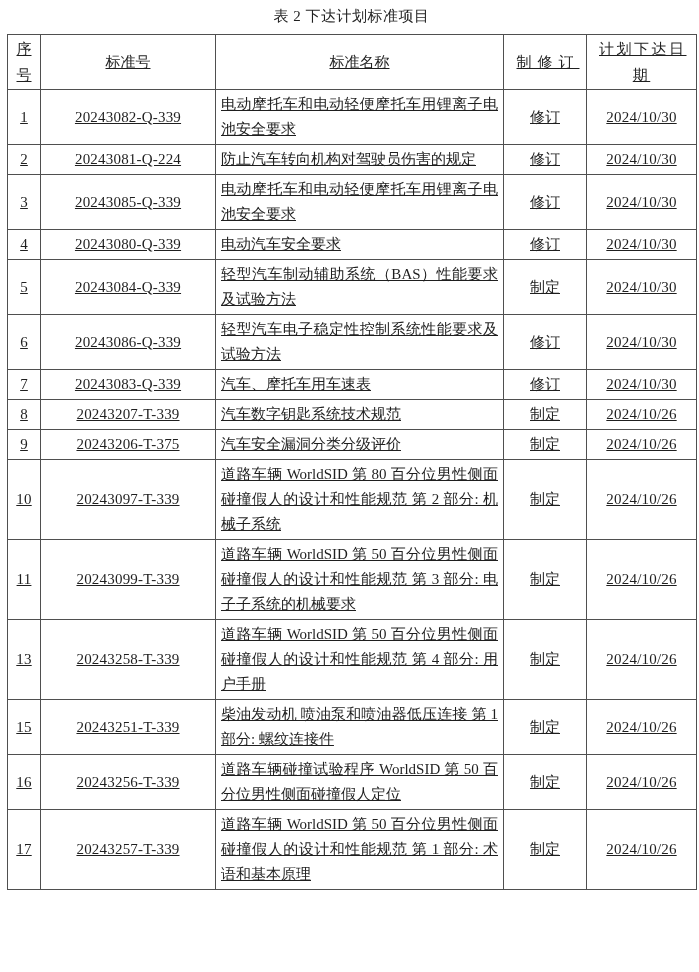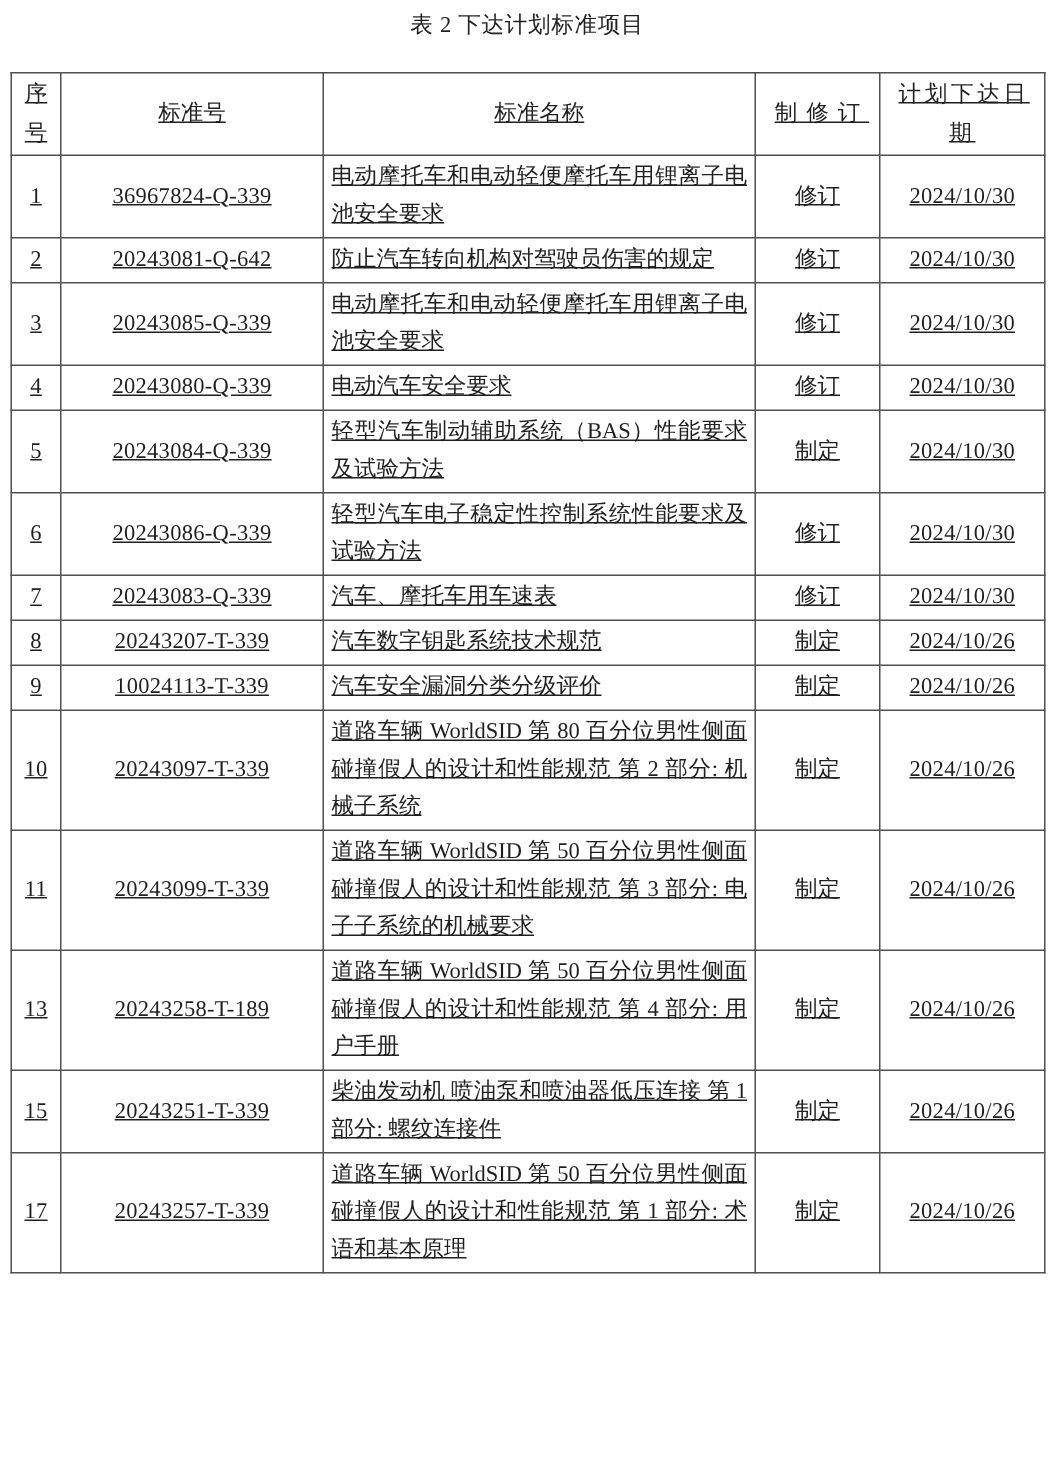--- a/index.html
+++ b/index.html
@@ -9,21 +9,21 @@
   body {
     width: 699px;
     height: 972px;
     background: #ffffff;
     color: #1f1f1f;
     font-family: "Liberation Serif", "DejaVu Serif", serif;
     overflow: hidden;
   }
   .doc-title {
     width: 689px;
-    margin: 7px 0 22px 7px;
+    margin: 7px 0 8px 7px;
     text-align: center;
     font-size: 15px;
     font-weight: normal;
     letter-spacing: 0.5px;
   }
   table.std {
     border-collapse: collapse;
     table-layout: fixed;
     width: 689px;
     margin-left: 7px;
@@ -80,28 +80,28 @@
       <th>序号</th>
       <th>标准号</th>
       <th>标准名称</th>
       <th class="dist-wide">制修订</th>
       <th class="dist-mid">计划下达日期</th>
     </tr>
   </thead>
   <tbody id="table-body">
       <tr>
         <td class="num">1</td>
-        <td class="num">36967824-Q-339</td>
+        <td class="num">20243082-Q-339</td>
         <td class="name">电动摩托车和电动轻便摩托车用锂离子电池安全要求</td>
         <td>修订</td>
         <td class="num">2024/10/30</td>
       </tr>
       <tr>
         <td class="num">2</td>
-        <td class="num">20243081-Q-642</td>
+        <td class="num">20243081-Q-224</td>
         <td class="name">防止汽车转向机构对驾驶员伤害的规定</td>
         <td>修订</td>
         <td class="num">2024/10/30</td>
       </tr>
       <tr>
         <td class="num">3</td>
         <td class="num">20243085-Q-339</td>
         <td class="name">电动摩托车和电动轻便摩托车用锂离子电池安全要求</td>
         <td>修订</td>
         <td class="num">2024/10/30</td>
@@ -136,50 +136,57 @@
       </tr>
       <tr>
         <td class="num">8</td>
         <td class="num">20243207-T-339</td>
         <td class="name">汽车数字钥匙系统技术规范</td>
         <td>制定</td>
         <td class="num">2024/10/26</td>
       </tr>
       <tr>
         <td class="num">9</td>
-        <td class="num">10024113-T-339</td>
+        <td class="num">20243206-T-375</td>
         <td class="name">汽车安全漏洞分类分级评价</td>
         <td>制定</td>
         <td class="num">2024/10/26</td>
       </tr>
       <tr>
         <td class="num">10</td>
         <td class="num">20243097-T-339</td>
         <td class="name">道路车辆 WorldSID 第 80 百分位男性侧面碰撞假人的设计和性能规范 第 2 部分: 机械子系统</td>
         <td>制定</td>
         <td class="num">2024/10/26</td>
       </tr>
       <tr>
         <td class="num">11</td>
         <td class="num">20243099-T-339</td>
         <td class="name">道路车辆 WorldSID 第 50 百分位男性侧面碰撞假人的设计和性能规范 第 3 部分: 电子子系统的机械要求</td>
         <td>制定</td>
         <td class="num">2024/10/26</td>
       </tr>
       <tr>
         <td class="num">13</td>
-        <td class="num">20243258-T-189</td>
+        <td class="num">20243258-T-339</td>
         <td class="name">道路车辆 WorldSID 第 50 百分位男性侧面碰撞假人的设计和性能规范 第 4 部分: 用户手册</td>
         <td>制定</td>
         <td class="num">2024/10/26</td>
       </tr>
       <tr>
         <td class="num">15</td>
         <td class="num">20243251-T-339</td>
         <td class="name">柴油发动机 喷油泵和喷油器低压连接 第 1 部分: 螺纹连接件</td>
+        <td>制定</td>
+        <td class="num">2024/10/26</td>
+      </tr>
+      <tr>
+        <td class="num">16</td>
+        <td class="num">20243256-T-339</td>
+        <td class="name">道路车辆碰撞试验程序 WorldSID 第 50 百分位男性侧面碰撞假人定位</td>
         <td>制定</td>
         <td class="num">2024/10/26</td>
       </tr>
       <tr>
         <td class="num">17</td>
         <td class="num">20243257-T-339</td>
         <td class="name">道路车辆 WorldSID 第 50 百分位男性侧面碰撞假人的设计和性能规范 第 1 部分: 术语和基本原理</td>
         <td>制定</td>
         <td class="num">2024/10/26</td>
       </tr>

